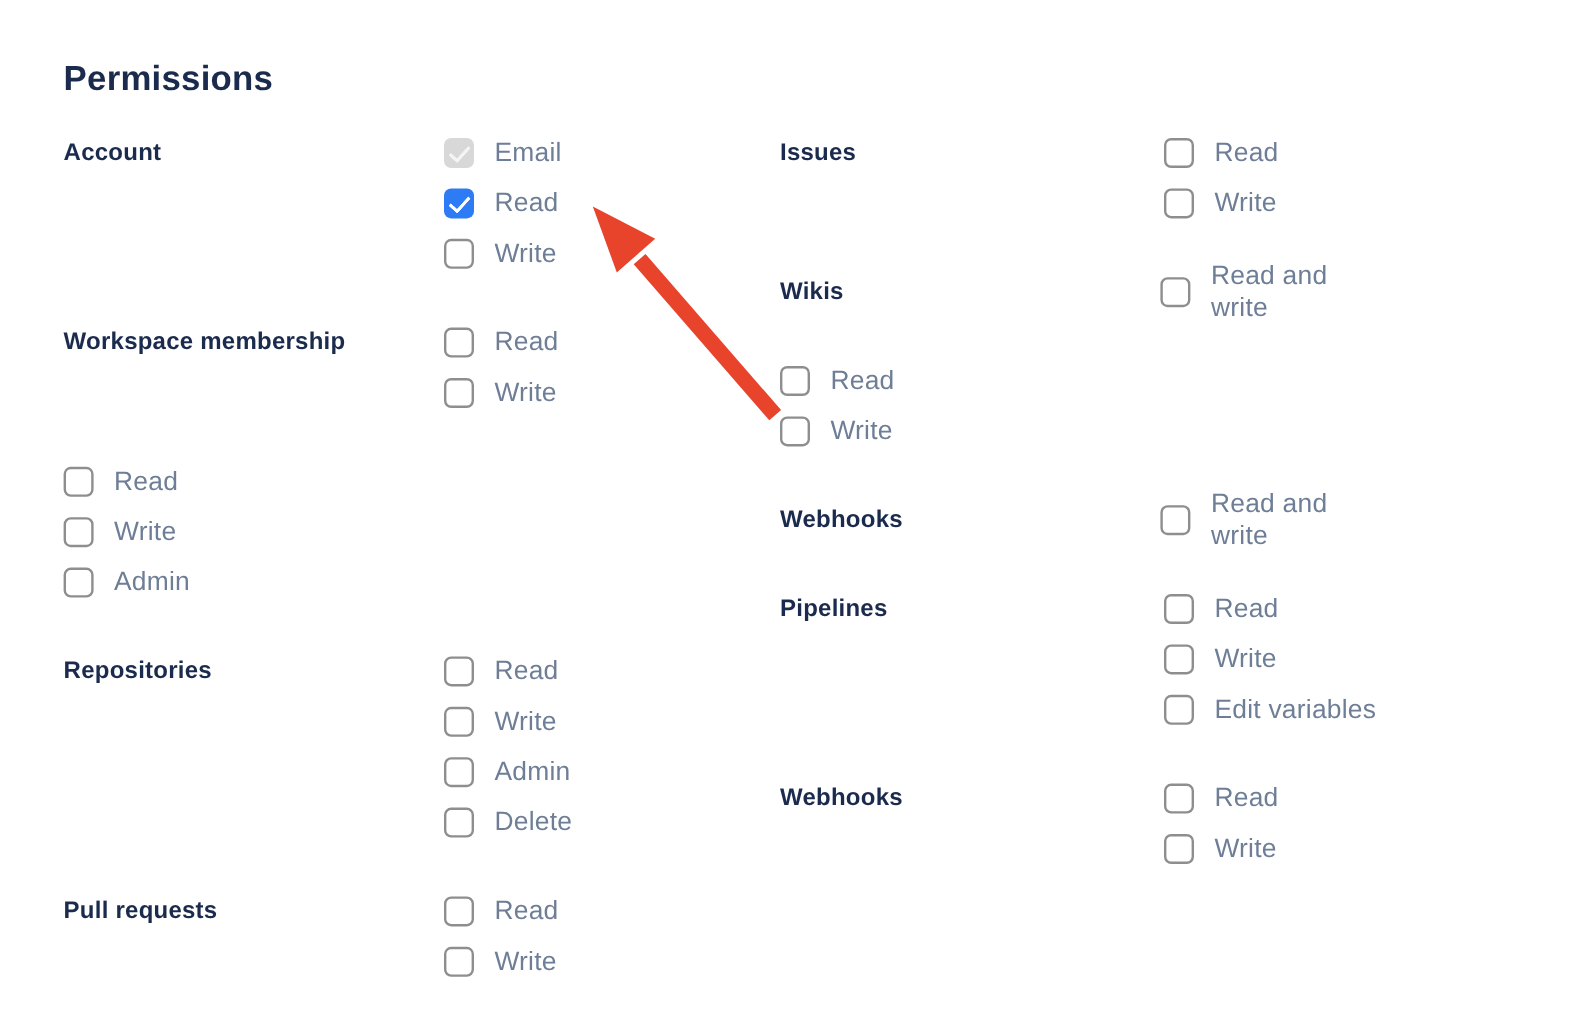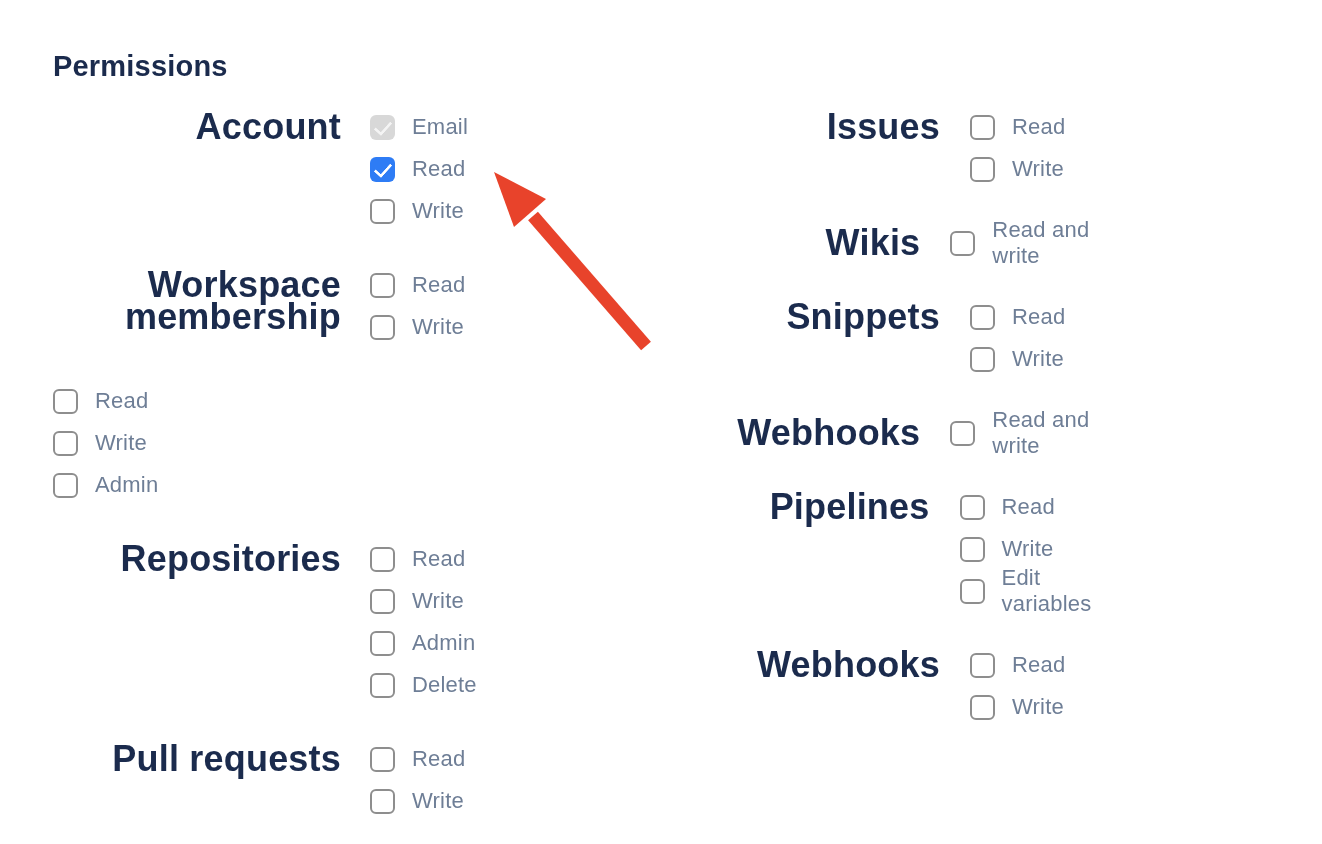--- a/index.html
+++ b/index.html
@@ -6,33 +6,33 @@
     --accent_blue:#2E7CF5;
     --disabled_bg:#D8D8D8;
     --disabled_check:#F4F4F4;
     --checkbox_border:#8E8E8E;
     --label_navy:#1B2B4D;
     --option_gray:#6E7E96;
     --arrow_red:#E8432B;
   }
   html,body{margin:0;padding:0;background:#ffffff;}
   body{font-family:"Liberation Sans", sans-serif;}
-  .page{position:relative;width:1130px;height:844px;overflow:hidden;background:#ffffff;}
+  .page{position:relative;width:1130px;height:844px;overflow:hidden;background:#ffffff;padding-left:28px;}
   .heading{
     position:absolute;left:53px;top:52px;margin:0;
     font-size:29px;line-height:29px;font-weight:bold;color:var(--label_navy);
     letter-spacing:0.2px;
   }
   .col{position:absolute;top:106px;display:flex;flex-direction:column;}
   .col-left{left:53px;}
   .col-right{left:650px;}
   .group{display:flex;align-items:flex-start;margin-bottom:32px;}
   .glabel{
-    font-weight:bold;font-size:36px;line-height:32px;padding-top:5px;
-    color:var(--label_navy);text-align:right;letter-spacing:0.2px;
+    font-weight:bold;font-size:20px;line-height:32px;padding-top:5px;
+    color:var(--label_navy);text-align:left;letter-spacing:0.2px;
   }
   .col-left .glabel{width:288px;margin-right:29px;}
   .col-right .glabel{width:290px;margin-right:30px;}
   .opts{display:flex;flex-direction:column;}
   .row{display:flex;align-items:center;height:42px;cursor:default;}
   .cb{
     width:25px;height:25px;border-radius:6px;box-sizing:border-box;
     position:relative;flex:0 0 auto;margin-right:17px;
   }
   .cb.unchecked{background:#fff;border:2px solid var(--checkbox_border);}
@@ -153,21 +153,20 @@
       <div class="group">
         <div class="glabel">Wikis</div>
         <div class="opts">
           <div class="row">
             <div class="cb unchecked" role="checkbox" aria-checked="false"></div>
             <div class="olabel">Read and write</div>
           </div>
         </div>
       </div>
       <div class="group">
-        <div class="glabel">Snippets</div>
         <div class="opts">
           <div class="row">
             <div class="cb unchecked" role="checkbox" aria-checked="false"></div>
             <div class="olabel">Read</div>
           </div>
           <div class="row">
             <div class="cb unchecked" role="checkbox" aria-checked="false"></div>
             <div class="olabel">Write</div>
           </div>
         </div>

